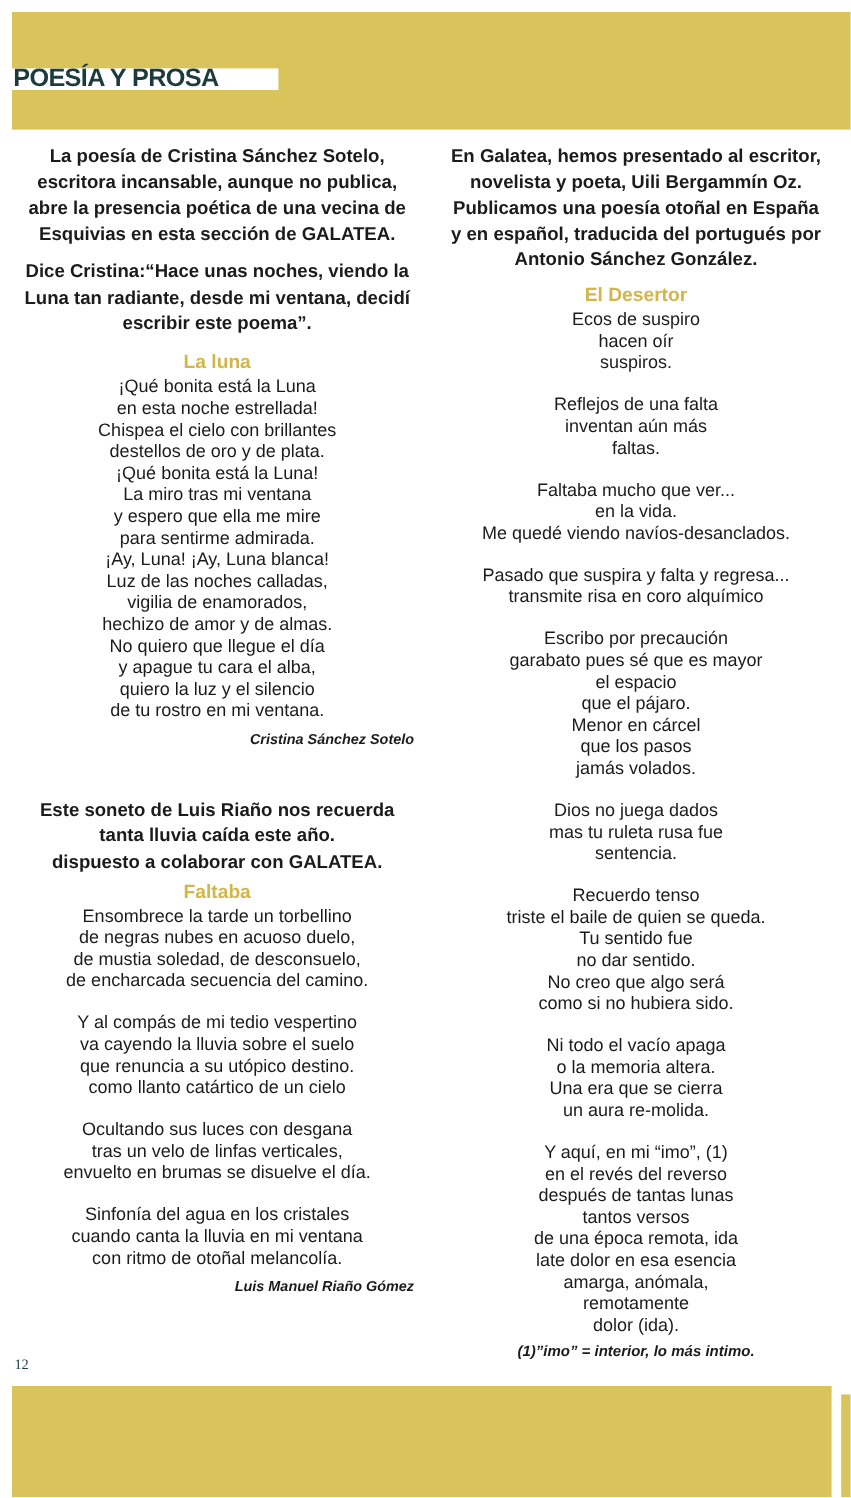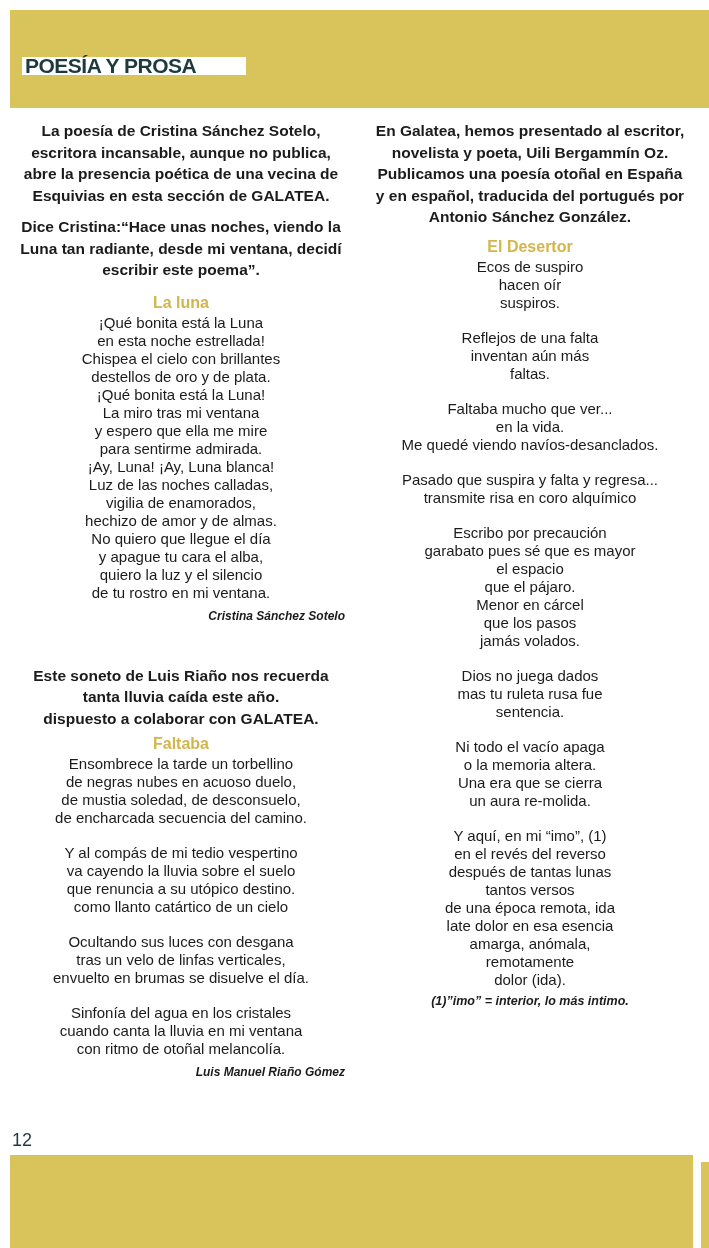--- a/index.html
+++ b/index.html
@@ -9,21 +9,21 @@
     background:#ffffff;
     overflow:hidden;
     font-family:"Liberation Sans","DejaVu Sans",sans-serif;
     color:var(--text,#1b1b1b);
   }
   .top-band{
     position:absolute;left:10px;top:10px;width:699px;height:98px;
     background:var(--band-gold,#d9c45c);
   }
   .header-box{
-    position:absolute;left:22px;top:57px;width:224px;height:18px;
+    position:absolute;left:8px;top:57px;width:224px;height:18px;
     background:#ffffff;
     display:flex;align-items:center;
   }
   .header-box .title-text{
     font-size:21px;font-weight:700;letter-spacing:-0.5px;
     color:var(--teal,#1d3b3f);
     padding-left:3px;white-space:nowrap;
   }
   .col{position:absolute;top:120px;text-align:center;}
   .col.left{left:10px;width:342px;}
@@ -47,21 +47,21 @@
     color:var(--text,#1b1b1b);
   }
   .intro.second{margin:42px 0 6px 0;}
   .footnote{
     margin-top:5px;text-align:center;
     font-size:12.5px;font-weight:700;font-style:italic;
     color:var(--text,#1b1b1b);
   }
   .page-number{
     position:absolute;left:12px;top:1130px;
-    font-size:18px;color:var(--teal,#1d3b3f);
+    font-size:12px;color:var(--teal,#1d3b3f);font-family:Liberation Serif, serif;
   }
   .bottom-band{
     position:absolute;left:10px;top:1155px;width:683px;height:93px;
     background:var(--band-gold,#d9c45c);
   }
   .bottom-right-strip{
     position:absolute;left:701px;top:1162px;width:8px;height:86px;
     background:var(--band-gold,#d9c45c);
   }
 </style>
@@ -182,20 +182,28 @@
           <div class="pline">Menor en cárcel</div>
           <div class="pline">que los pasos</div>
           <div class="pline">jamás volados.</div>
         </div>
         <div class="stanza">
           <div class="pline">Dios no juega dados</div>
           <div class="pline">mas tu ruleta rusa fue</div>
           <div class="pline">sentencia.</div>
         </div>
         <div class="stanza">
+          <div class="pline">Recuerdo tenso</div>
+          <div class="pline">triste el baile de quien se queda.</div>
+          <div class="pline">Tu sentido fue</div>
+          <div class="pline">no dar sentido.</div>
+          <div class="pline">No creo que algo será</div>
+          <div class="pline">como si no hubiera sido.</div>
+        </div>
+        <div class="stanza">
           <div class="pline">Ni todo el vacío apaga</div>
           <div class="pline">o la memoria altera.</div>
           <div class="pline">Una era que se cierra</div>
           <div class="pline">un aura re-molida.</div>
         </div>
         <div class="stanza">
           <div class="pline">Y aquí, en mi “imo”, (1)</div>
           <div class="pline">en el revés del reverso</div>
           <div class="pline">después de tantas lunas</div>
           <div class="pline">tantos versos</div>

